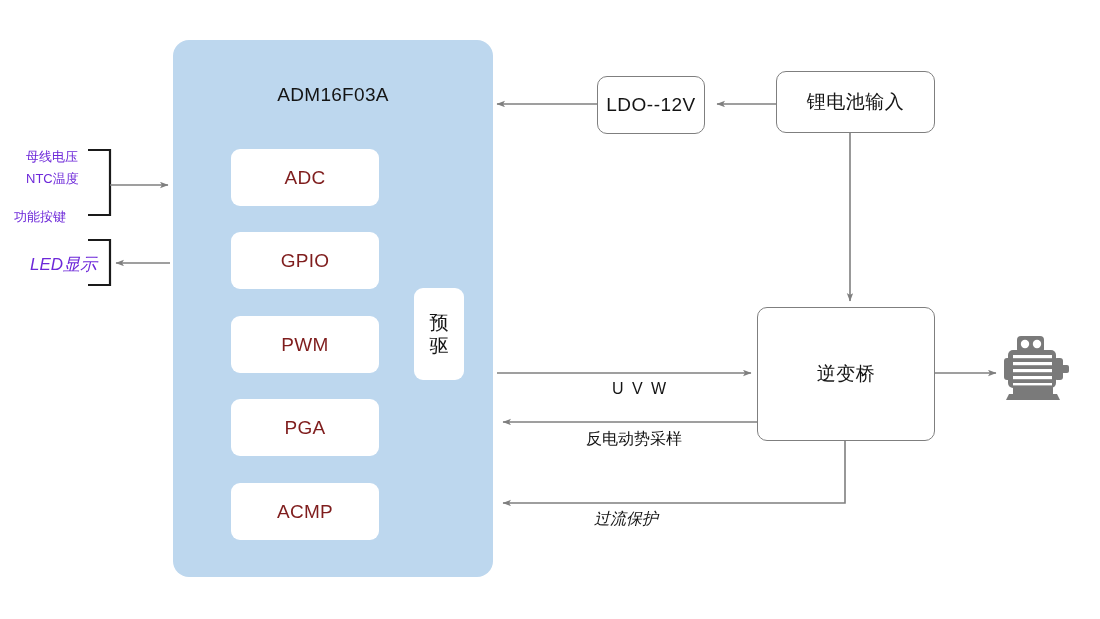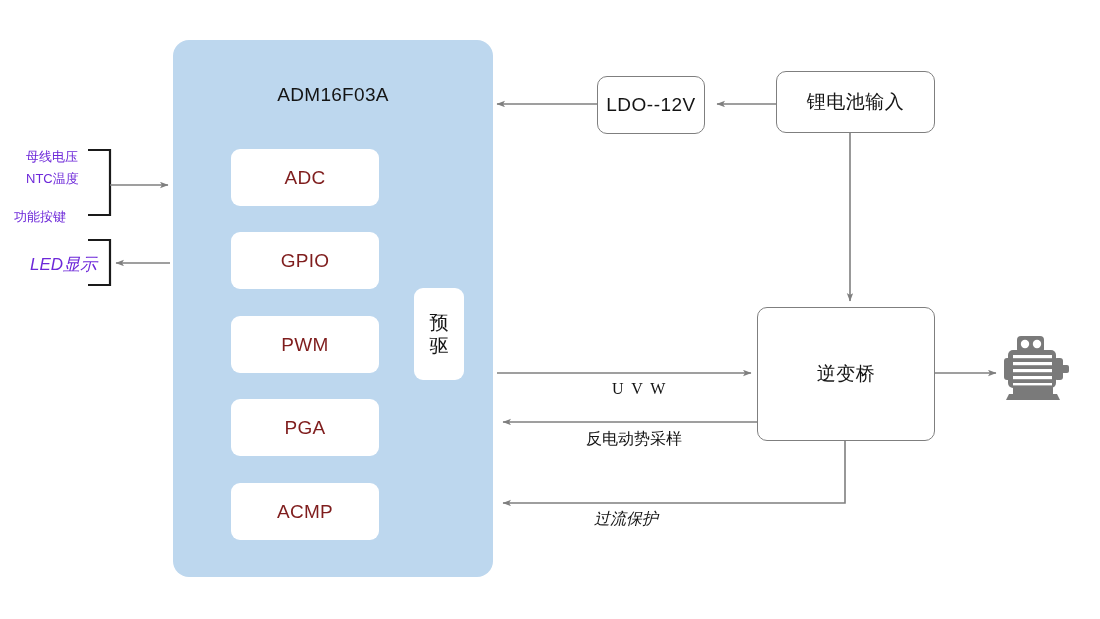--- a/index.html
+++ b/index.html
@@ -91,21 +91,21 @@
     text-align: center;
   }
   .side-label.big { font-size: 17px; font-style: italic; }
 
   .edge-label {
     position: absolute;
     font-size: 16px;
     color: #141414;
     white-space: nowrap;
   }
-  .edge-label.latin { letter-spacing: 2px; font-family: Liberation Serif, serif; }
+  .edge-label.latin { letter-spacing: 2px; }
 
   svg.wires {
     position: absolute;
     left: 0;
     top: 0;
     width: 1100px;
     height: 619px;
     overflow: visible;
   }
   .wire {

